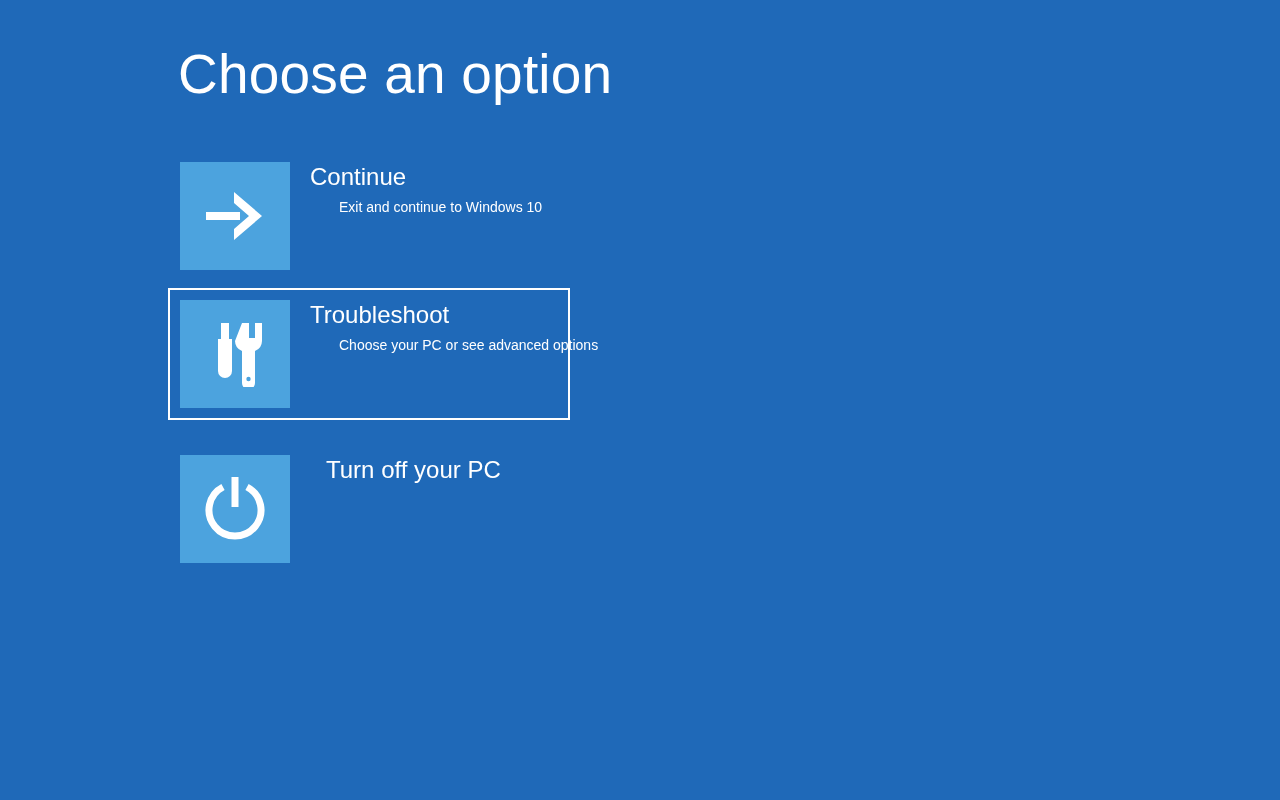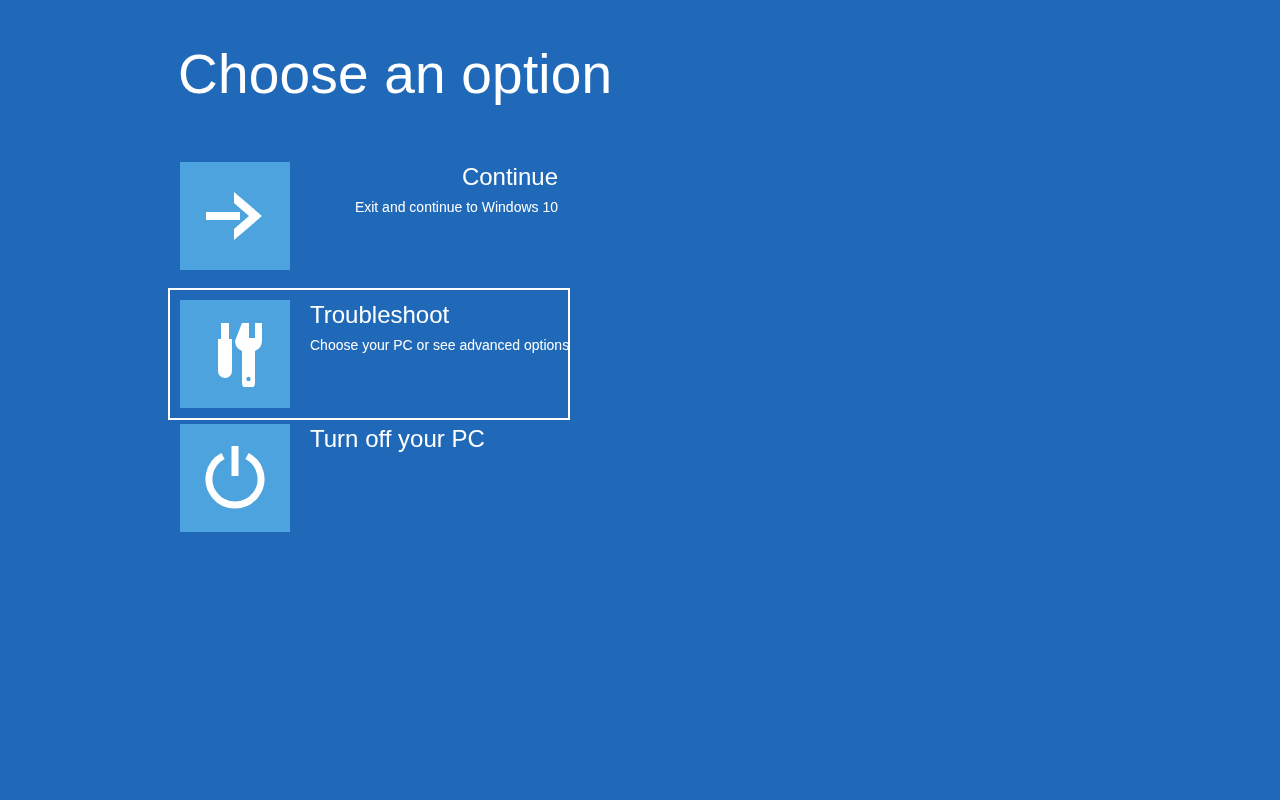--- a/index.html
+++ b/index.html
@@ -82,39 +82,40 @@
     white-space: nowrap;
   }
 
   .option-sub {
     font-size: 14px;
     font-weight: 400;
     color: #ffffff;
     line-height: 1.3;
     margin-top: 7px;
     white-space: nowrap;
+    margin-left: 29px;
   }
   .option-sub:empty {
     display: none;
   }
 
   .icon-svg {
     display: block;
   }
 </style>
 </head>
 <body>
 
 <div class="screen">
 
   <div class="page-title">Choose an option</div>
 
   <div class="options-list">
 
-    <div class="option" style="top:-138px;text-align:right;">
+    <div class="option" style="top:-138px;">
       <div class="option-tile">
         <span>
           <svg class="icon-svg" width="62" height="52" viewBox="0 0 62 52" aria-hidden="true">
             <rect x="2" y="22" width="34" height="8" fill="#ffffff"></rect>
             <path d="M30 2 L58 26 L30 50 L30 39 L45 26 L30 13 Z" fill="#ffffff"></path>
           </svg>
         </span>
       </div>
       <div class="option-text">
         <div class="option-title">Continue</div>
@@ -134,21 +135,21 @@
             <circle cx="42.5" cy="58" r="2.2" fill="#4ca3de"></circle>
           </svg>
         </span>
       </div>
       <div class="option-text">
         <div class="option-title">Troubleshoot</div>
         <div class="option-sub">Choose your PC or see advanced options</div>
       </div>
     </div>
 
-    <div class="option" style="top:124px;">
+    <div class="option" style="top:155px;gap:16px;">
       <div class="option-tile">
         <span>
           <svg class="icon-svg" width="64" height="68" viewBox="0 0 64 68" aria-hidden="true">
             <path d="M20 12 A26 26 0 1 0 44 12" fill="none" stroke="#ffffff" stroke-width="7" stroke-linecap="butt"></path>
             <rect x="28.5" y="2" width="7" height="30" fill="#ffffff"></rect>
           </svg>
         </span>
       </div>
       <div class="option-text">
         <div class="option-title">Turn off your PC</div>

